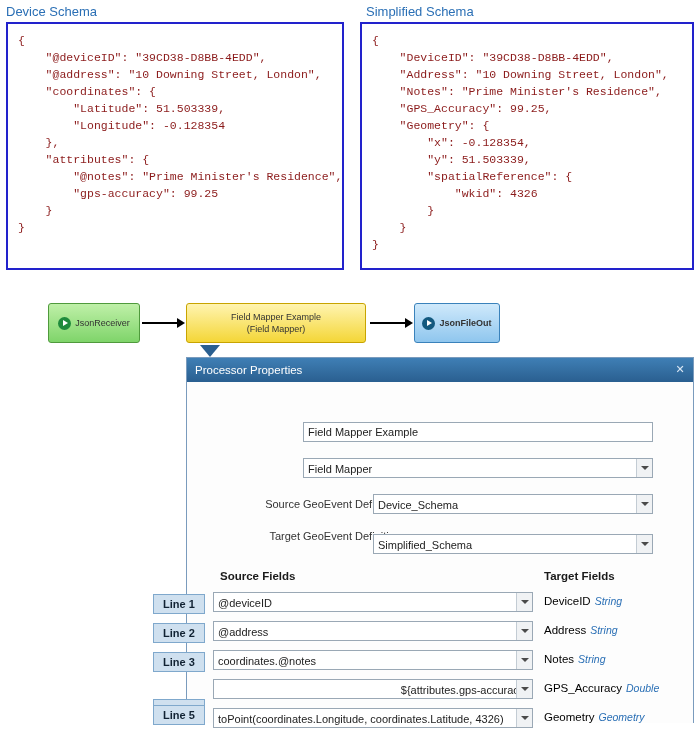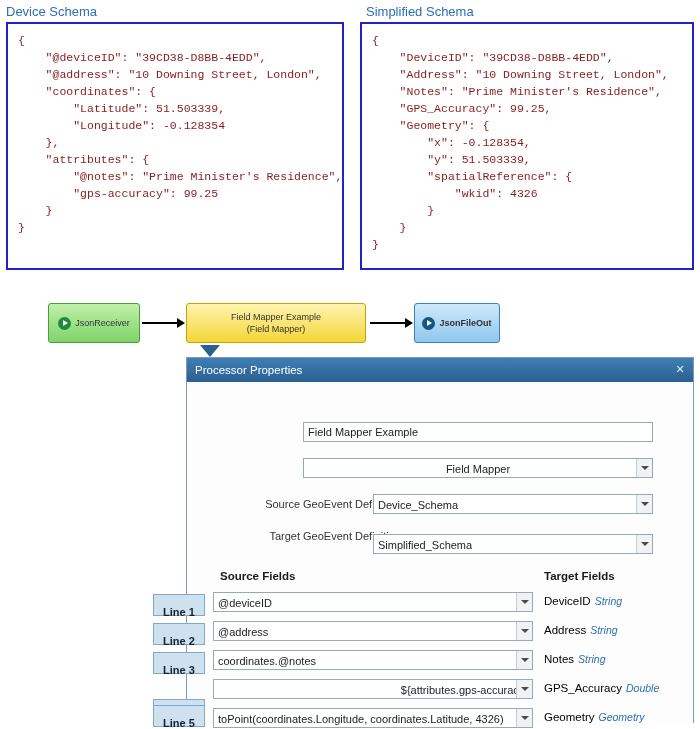--- a/index.html
+++ b/index.html
@@ -171,21 +171,21 @@
     font-weight:bold;
     color:#1a1a1a;
   }
   .linetag{
     position:absolute;
     background:#cfe0ef;
     border:1px solid #7fa8cc;
     font-size:11px;
     font-weight:bold;
     color:#123;
-    padding:10px 5px;
+    padding:2px 5px;
     box-sizing:border-box;
     text-align:center;
     width:52px;
     height:20px;
     line-height:15px;
   }
   .tfield{
     position:absolute;
     font-size:11.5px;
     color:#000;
@@ -260,21 +260,21 @@
   <div class="dialog-title">
     <span>Processor Properties</span>
     <span class="dialog-close">✕</span>
   </div>
   <div class="dialog-body">
 
     <div class="flabel" style="left:20px;top:44px;width:200px;">Name:</div>
     <div class="finput" style="left:116px;top:40px;width:350px;">Field Mapper Example</div>
 
     <div class="flabel" style="left:20px;top:80px;width:200px;">Processor:</div>
-    <div class="fselect" style="left:116px;top:76px;width:350px;text-align:center;">
+    <div class="fselect" style="left:116px;top:76px;width:350px;">
       <span>Field Mapper</span>
       <span class="caret"></span>
     </div>
 
     <div class="flabel" style="left:8px;top:116px;width:212px;">Source GeoEvent Definition :</div>
     <div class="fselect" style="left:186px;top:112px;width:280px;">
       <span>Device_Schema</span>
       <span class="caret"></span>
     </div>
 

